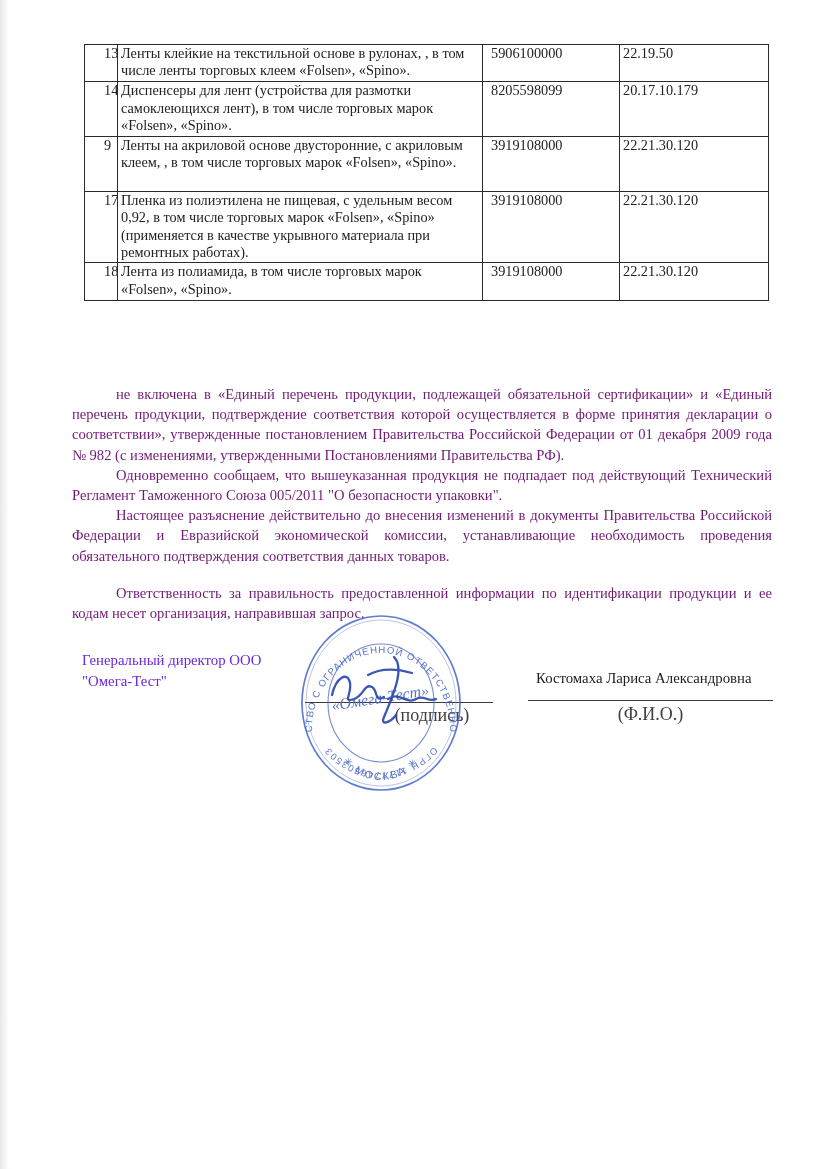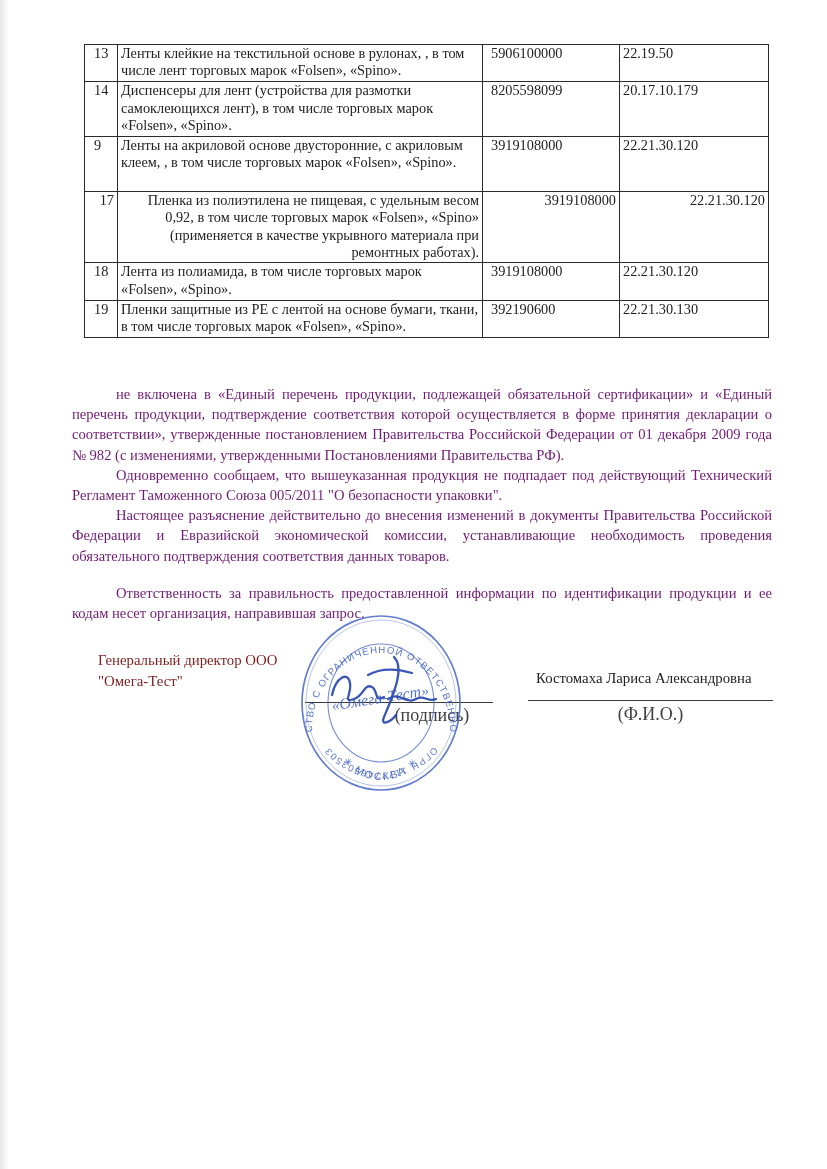--- a/index.html
+++ b/index.html
@@ -15,33 +15,33 @@
   
   .doc-table{
     position:absolute;left:84px;top:44px;width:684px;
     border-collapse:collapse;table-layout:fixed;
     font-size:14.3px;line-height:17.4px;color:#222;
   }
   .doc-table td{
     border:1px solid #2b2b2b;vertical-align:top;
     padding:0 3px 1px 3px;overflow:hidden;
   }
-  .doc-table td.num{padding-left:9px;}
+  .doc-table td.num{padding-left:19px;}
   .doc-table td.code{padding-left:8px;}
 
   
   .paras{
     position:absolute;left:72px;top:384px;width:700px;
     font-size:14.6px;line-height:20.2px;text-align:justify;color:#701a75;
   }
   .paras p{margin:0;text-indent:44px;}
   .paras p.gap{margin-top:17px;}
 
   
-  .sig-left{position:absolute;left:98px;top:650px;font-size:14.8px;line-height:20.5px;color:#7f1d1d;}
+  .sig-left{position:absolute;left:82px;top:650px;font-size:14.8px;line-height:20.5px;color:#6d28d9;}
   .sig-line{position:absolute;border-top:1.3px solid #3a3a3a;height:0;}
   .line-sign{left:305px;top:702px;width:188px;}
   .line-fio{left:528px;top:700px;width:245px;}
   .cap{position:absolute;font-size:18px;color:#404040;text-align:center;}
   .cap-sign{left:372px;top:705px;width:120px;}
   .cap-fio{left:528px;top:704px;width:245px;}
   .fio-name{position:absolute;left:536px;top:670px;width:245px;font-size:14.8px;color:#222;}
 
   .stamp{position:absolute;left:296px;top:611px;width:170px;height:184px;z-index:3;}
 </style>
@@ -54,53 +54,47 @@
   <table class="doc-table">
     <colgroup>
       <col style="width:33px">
         <col style="width:365px">
         <col style="width:137px">
         <col style="width:149px">
     </colgroup>
     <tbody id="table-body">
         <tr style="height: 37.2px;">
           <td class="num">13</td>
-          <td class="desc">Ленты клейкие на текстильной основе в рулонах, , в том числе лент торговых марок «Folsen», «Spino».</td>
+          <td class="desc">Ленты клейкие на текстильной основе в рулонах, , в том числе ленты торговых клеем «Folsen», «Spino».</td>
           <td class="code">5906100000</td>
           <td class="okpd">22.19.50</td>
         </tr>
         <tr style="height: 54.8px;">
           <td class="num">14</td>
           <td class="desc">Диспенсеры для лент (устройства для размотки самоклеющихся лент), в том числе торговых марок «Folsen», «Spino».</td>
           <td class="code">8205598099</td>
           <td class="okpd">20.17.10.179</td>
         </tr>
         <tr style="height: 54.8px;">
           <td class="num">9</td>
           <td class="desc">Ленты на акриловой основе двусторонние, с акриловым клеем, , в том числе торговых марок «Folsen», «Spino».</td>
           <td class="code">3919108000</td>
           <td class="okpd">22.21.30.120</td>
         </tr>
-        <tr style="height: 52px; text-align: right;">
+        <tr style="height: 52px;">
           <td class="num">17</td>
           <td class="desc">Пленка из полиэтилена не пищевая, с удельным весом 0,92,  в том числе торговых марок «Folsen», «Spino» (применяется в качестве укрывного материала при ремонтных работах).</td>
           <td class="code">3919108000</td>
           <td class="okpd">22.21.30.120</td>
         </tr>
         <tr style="height: 37.2px;">
           <td class="num">18</td>
           <td class="desc">Лента из полиамида, в том числе торговых марок «Folsen», «Spino».</td>
           <td class="code">3919108000</td>
           <td class="okpd">22.21.30.120</td>
-        </tr>
-        <tr style="height: 37.2px;">
-          <td class="num">19</td>
-          <td class="desc">Пленки защитные из PE с лентой на основе бумаги, ткани, в том числе торговых марок «Folsen», «Spino».</td>
-          <td class="code">392190600</td>
-          <td class="okpd">22.21.30.130</td>
         </tr>
       </tbody>
   </table>
 
   <div class="paras" id="paras">
       <p>не включена в «Единый перечень продукции, подлежащей обязательной сертификации» и «Единый перечень продукции, подтверждение соответствия которой осуществляется в форме принятия декларации о соответствии», утвержденные постановлением Правительства Российской Федерации от 01 декабря 2009 года № 982 (с изменениями, утвержденными Постановлениями Правительства РФ).</p>
       <p>Одновременно сообщаем, что вышеуказанная продукция не подпадает под действующий Технический Регламент Таможенного Союза 005/2011 "О безопасности упаковки".</p>
       <p>Настоящее разъяснение действительно до внесения изменений в документы Правительства Российской Федерации и Евразийской экономической комиссии, устанавливающие необходимость проведения обязательного подтверждения соответствия данных товаров.</p>
       <p class="gap">Ответственность за правильность предоставленной информации по идентификации продукции и ее кодам несет организация, направившая запрос.</p>
     </div>

